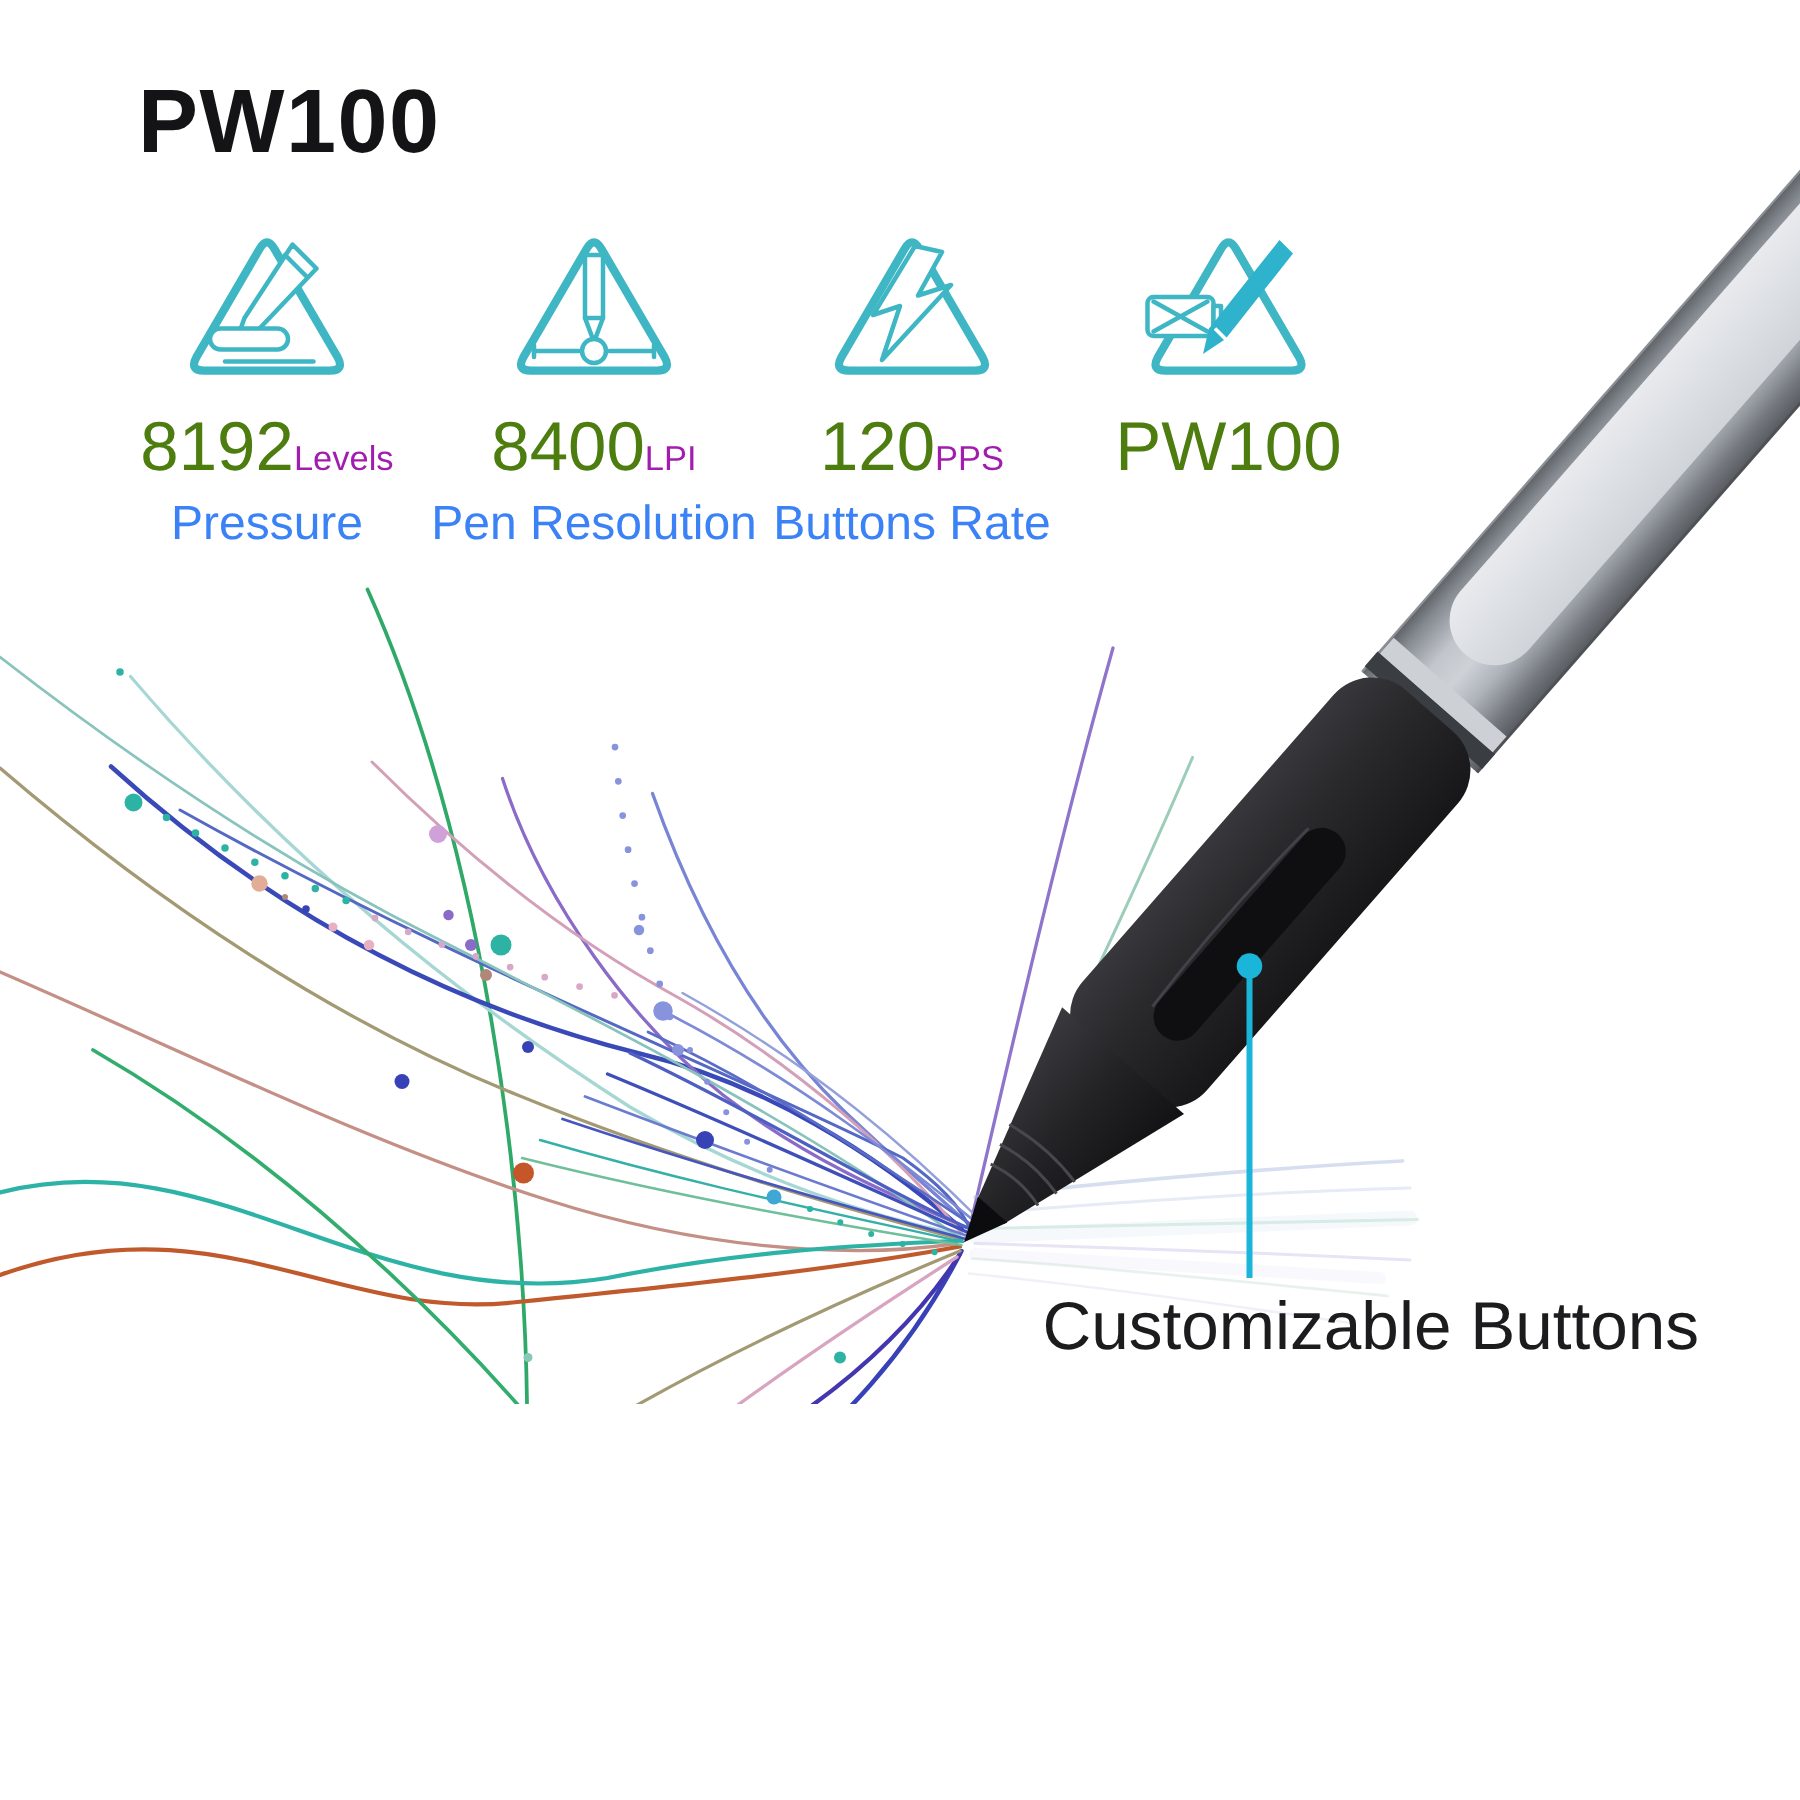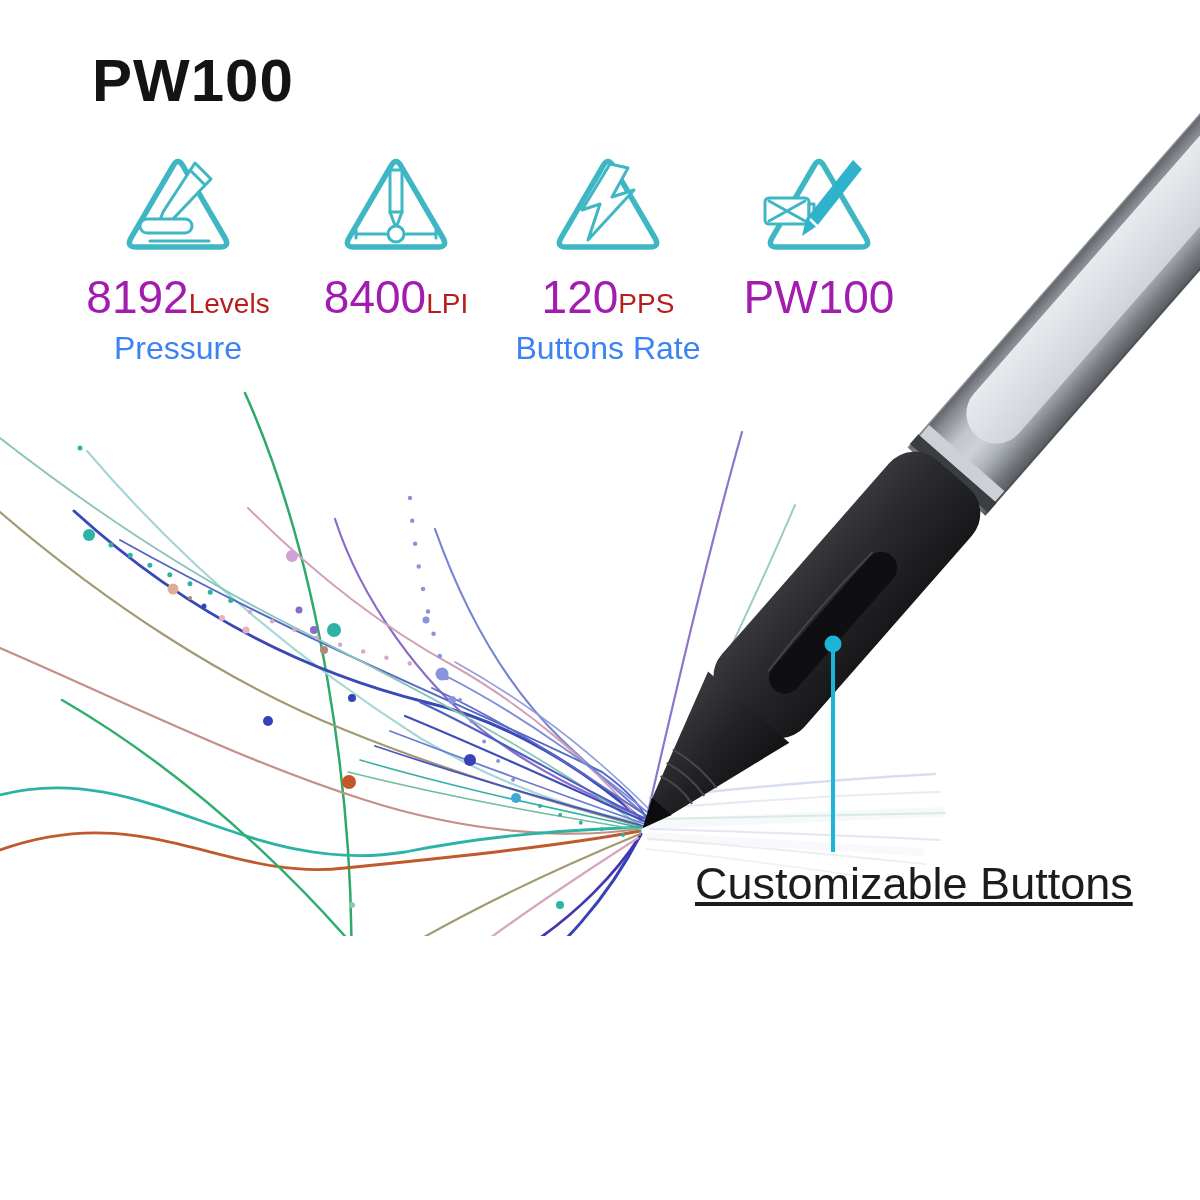--- a/index.html
+++ b/index.html
@@ -5,25 +5,25 @@
   html,body{margin:0;padding:0;background:#fff;}
   .page{position:relative;width:1200px;height:936px;background:#ffffff;overflow:hidden;
         font-family:"Liberation Sans", sans-serif;color:#1d1d1f;}
   .layer{position:absolute;left:0;top:0;width:1200px;height:1200px;}
   .title{position:absolute;left:92px;top:46px;font-size:60px;font-weight:700;
          letter-spacing:1px;color:#141416;}
   .feature{position:absolute;top:142px;width:240px;text-align:center;}
   .f1{left:58px;} .f2{left:276px;} .f3{left:488px;} .f4{left:699px;}
   .feature svg{display:block;margin:0 auto;}
   .feat-line{margin-top:4px;white-space:nowrap;}
-  .feat-value{font-size:46px;color:#a21caf;}
-  .feat-unit{font-size:28px;color:#b91c1c;}
+  .feat-value{font-size:46px;color:#4d7c0f;}
+  .feat-unit{font-size:23px;color:#a21caf;}
   .feat-label{margin-top:6px;font-size:32px;color:#3b82f6;white-space:nowrap;}
   .callout-text{position:absolute;left:695px;top:858px;font-size:45px;color:#1c1c1e;
-                white-space:nowrap;text-decoration:underline;}
+                white-space:nowrap;}
 </style>
 </head>
 <body>
 
 <div class="page">
 
   <svg class="layer" viewBox="0 0 1200 1200" aria-hidden="true">
     <g fill="none" stroke-linecap="round">
 
       <path d="M 245,393 C 320,560 356,800 351,990 C 349,1060 349,1100 350,1131" stroke="#2fa968" stroke-width="2.5"></path>
@@ -213,20 +213,21 @@
         <path d="M 22,92 H 52" fill="none"></path>
           <path d="M 72,92 H 102" fill="none"></path>
         <path d="M 22,88 V 96" fill="none"></path>
           <path d="M 102,88 V 96" fill="none"></path>
         <circle cx="62" cy="92" r="8" fill="#fff"></circle>
       </g>
     </svg>
     <div class="feat-line">
       <span class="feat-value">8400</span><span class="feat-unit">LPI</span>
     </div>
+    <div class="feat-label">Pen Resolution</div>
   </div>
 
   <div class="feature f3">
     <svg width="124" height="124" viewBox="0 0 124 124">
       <g fill="none" stroke="#3fb6c4" stroke-width="5.5" stroke-linejoin="round" stroke-linecap="round">
         <path d="M 57,24 Q 62,15 67,24 L 109,96 Q 114,105 104,105 L 20,105 Q 10,105 15,96 Z"></path>
       </g>
       <path d="M 64,22 L 36,68 L 54,62 L 42,98 L 88,48 L 66,55 L 82,26 Z" fill="#fff" stroke="#3fb6c4" stroke-width="3" stroke-linejoin="round"></path>
     </svg>
     <div class="feat-line">

